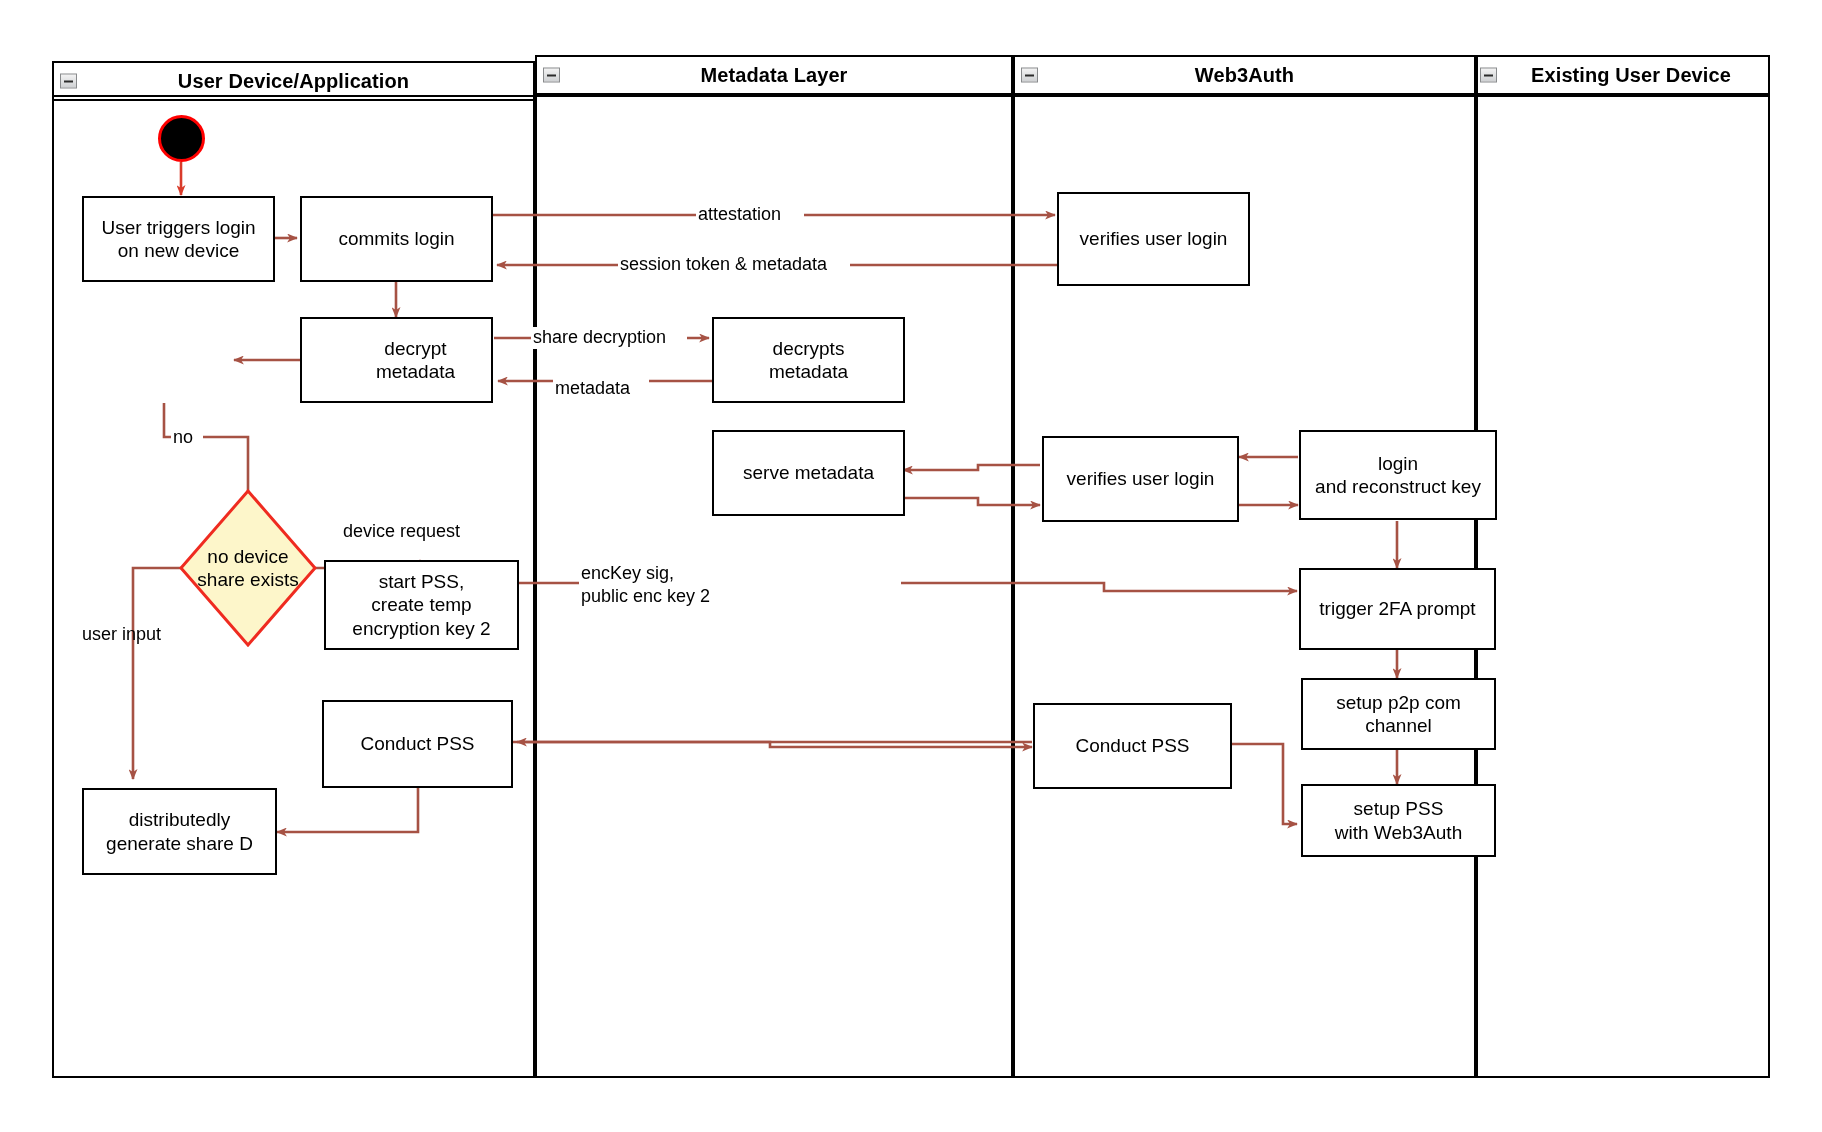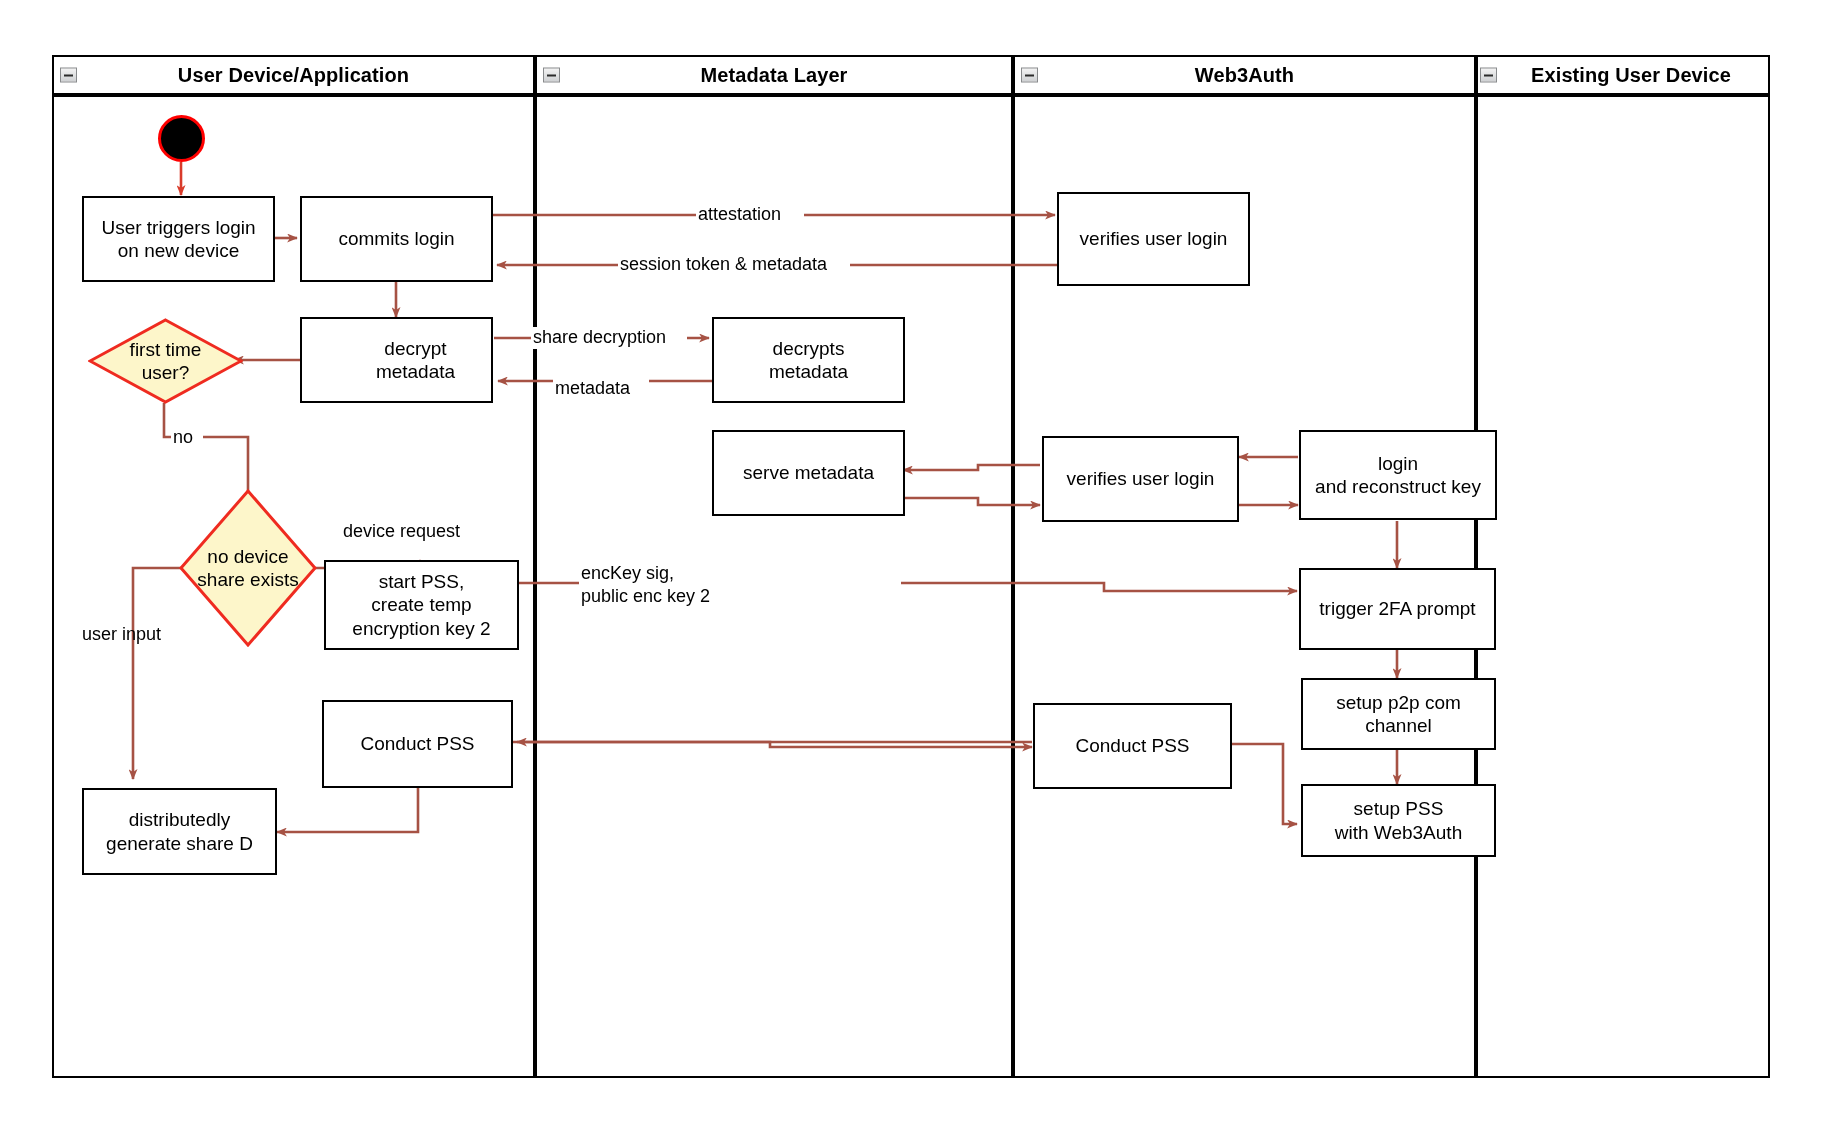--- a/index.html
+++ b/index.html
@@ -118,21 +118,21 @@
     width: 1822px;
     height: 1132px;
     pointer-events: none;
   }
 </style>
 </head>
 <body>
 
 <div id="canvas">
 
-  <div class="lane-header" style="left:52px; top:55px; width:483px; height:40px;">
+  <div class="lane-header" style="left:52px; top:61px; width:483px; height:40px;">
     <span class="collapse-box"></span>
     <span class="lane-title">User Device/Application</span>
   </div>
   <div class="lane-header" style="left:535px; top:55px; width:478px; height:40px;">
     <span class="collapse-box"></span>
     <span class="lane-title">Metadata Layer</span>
   </div>
   <div class="lane-header" style="left:1013px; top:55px; width:463px; height:40px;">
     <span class="collapse-box"></span>
     <span class="lane-title">Web3Auth</span>
@@ -215,27 +215,20 @@
   <div class="node" style="left:300px; top:196px; width:193px; height:86px;">commits login</div>
 
   <div class="node" style="left:1057px; top:192px; width:193px; height:94px;">verifies user login</div>
 
   <div class="node" style="left:300px; top:317px; width:193px; height:86px;padding-left:40px;">decrypt
 metadata</div>
 
   <div class="node" style="left:712px; top:317px; width:193px; height:86px;">decrypts
 metadata</div>
 
-  <div class="decision" style="left:88px; top:318px; width:155px; height:86px;">
-    <svg width="155" height="86" viewBox="0 0 155 86" xmlns="http://www.w3.org/2000/svg">
-      <polygon points="77.5,2 153,43 77.5,84 2,43" fill="#fdf6ca" stroke="#ef2b20" stroke-width="3"></polygon>
-    </svg>
-    <div class="dec-label">first time
-user?</div>
-  </div>
 
   <div class="node" style="left:712px; top:430px; width:193px; height:86px;">serve metadata</div>
 
   <div class="node" style="left:1042px; top:436px; width:197px; height:86px;">verifies user login</div>
 
   <div class="node" style="left:1299px; top:430px; width:198px; height:90px;">login
 and reconstruct key</div>
 
   <div class="decision" style="left:179px; top:489px; width:138px; height:158px;">
     <svg width="138" height="158" viewBox="0 0 138 158" xmlns="http://www.w3.org/2000/svg">

